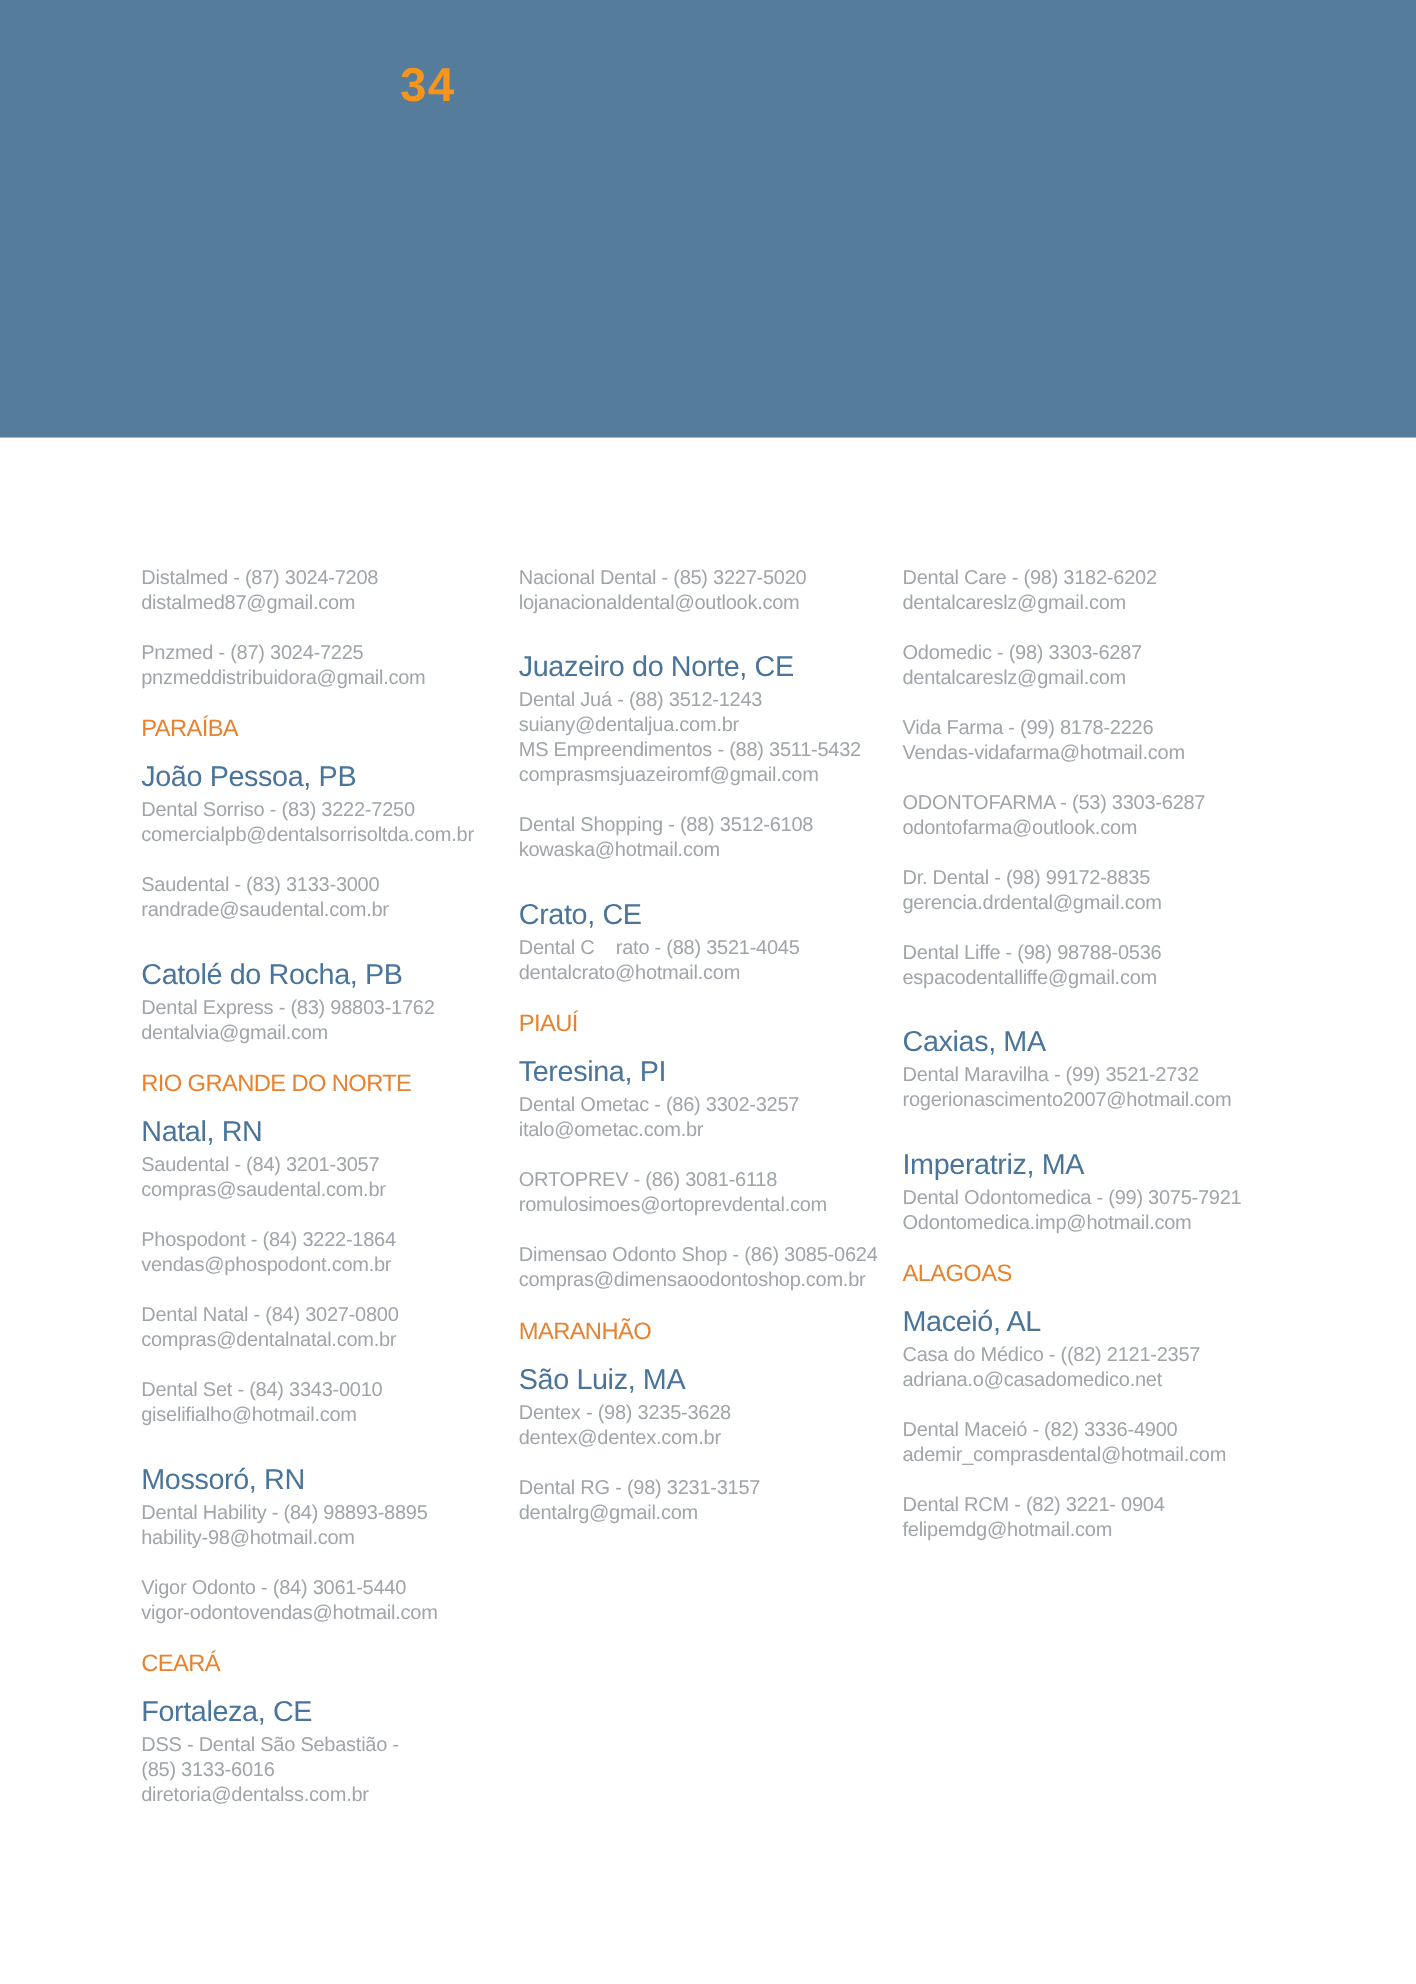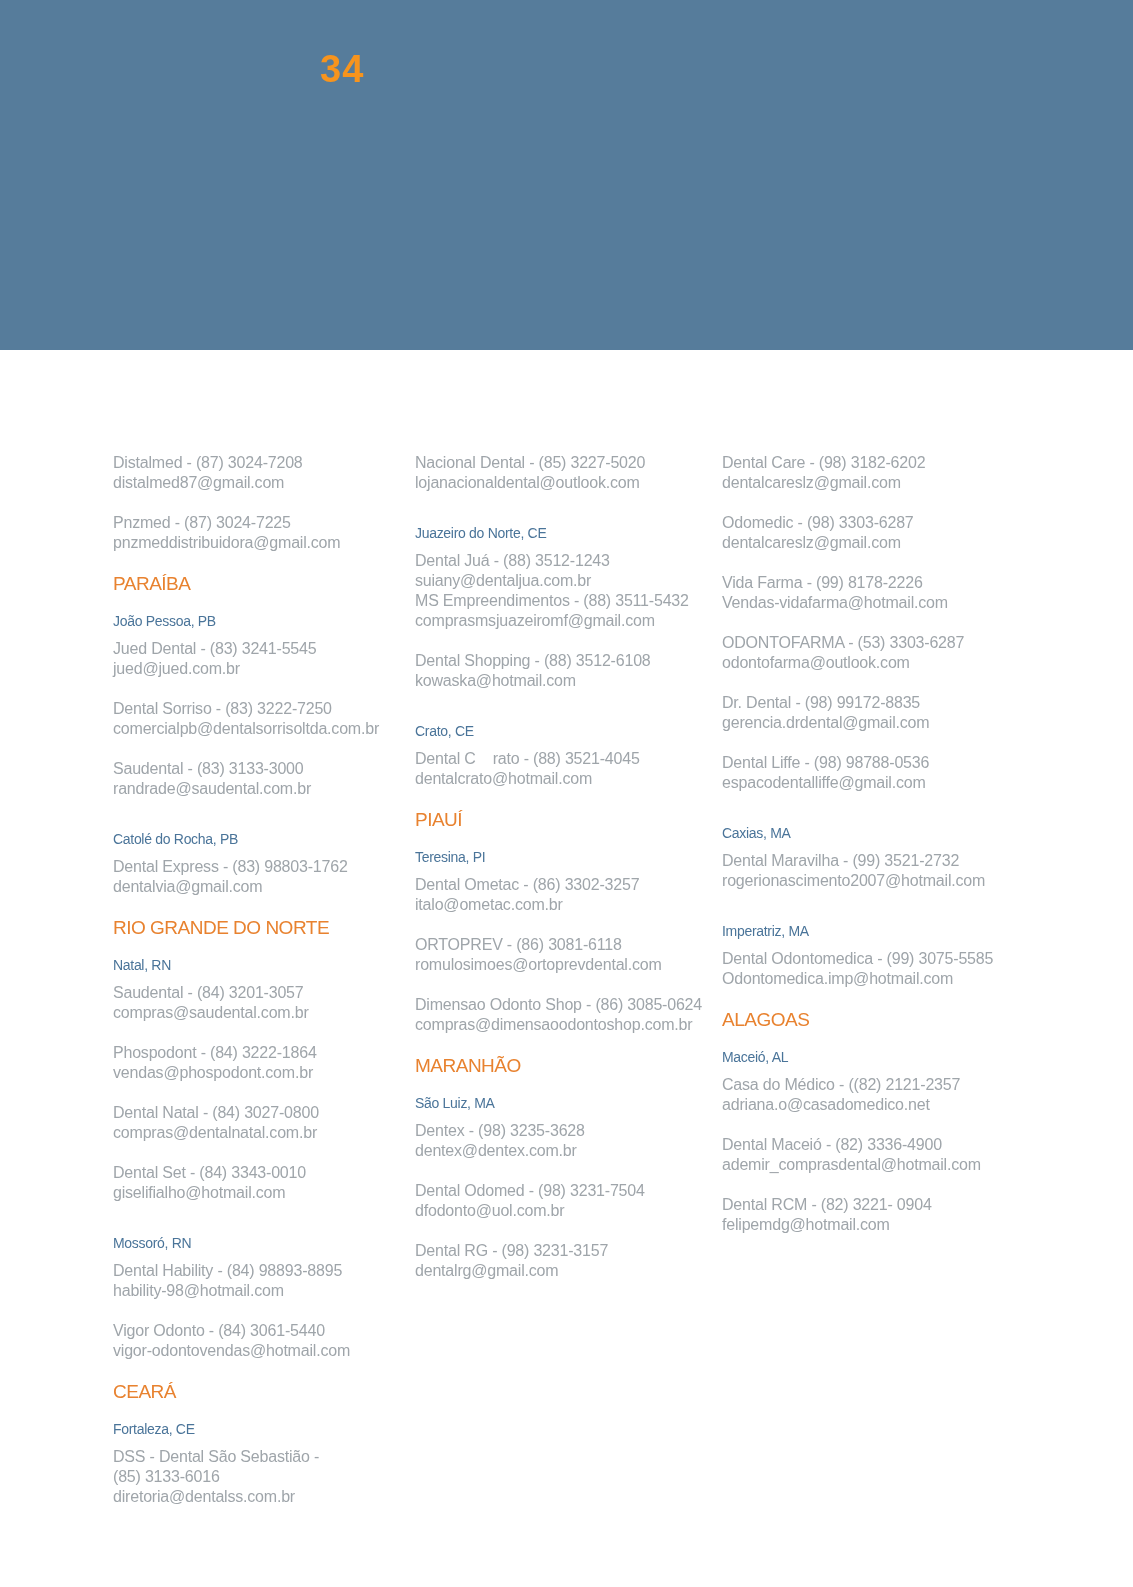--- a/index.html
+++ b/index.html
@@ -40,21 +40,21 @@
     white-space: pre-wrap;
   }
   .state {
     font-size: 19px; line-height: 30px;
     letter-spacing: -0.5px;
     color: var(--state-color, #E8822F);
     margin: -4px 0 2px 0;
     font-weight: 400;
   }
   .city {
-    font-size: 14px; line-height: 24px;
+    font-size: 23px; line-height: 24px;
     letter-spacing: -0.3px;
     color: var(--city-color, #4A7499);
     margin: 8px 0 6px 0;
     font-weight: 400;
   }
 </style>
 </head>
 <body>
 
 <div class="page">
@@ -62,22 +62,20 @@
     <div class="page-number">34</div>
   </div>
   <div class="directory">
     <div class="col col-0">
         <div class="entry">Distalmed - (87) 3024-7208
 distalmed87@gmail.com</div>
         <div class="entry">Pnzmed - (87) 3024-7225
 pnzmeddistribuidora@gmail.com</div>
         <div class="state">PARAÍBA</div>
         <div class="city">João Pessoa, PB</div>
-        <div class="entry">Jued Dental - (83) 3241-5545
-jued@jued.com.br</div>
         <div class="entry">Dental Sorriso - (83) 3222-7250
 comercialpb@dentalsorrisoltda.com.br</div>
         <div class="entry">Saudental - (83) 3133-3000
 randrade@saudental.com.br</div>
         <div class="city">Catolé do Rocha, PB</div>
         <div class="entry">Dental Express - (83) 98803-1762
 dentalvia@gmail.com</div>
         <div class="state">RIO GRANDE DO NORTE</div>
         <div class="city">Natal, RN</div>
         <div class="entry">Saudental - (84) 3201-3057
@@ -117,43 +115,41 @@
         <div class="entry">Dental Ometac - (86) 3302-3257
 italo@ometac.com.br</div>
         <div class="entry">ORTOPREV - (86) 3081-6118
 romulosimoes@ortoprevdental.com</div>
         <div class="entry">Dimensao Odonto Shop - (86) 3085-0624
 compras@dimensaoodontoshop.com.br</div>
         <div class="state">MARANHÃO</div>
         <div class="city">São Luiz, MA</div>
         <div class="entry">Dentex - (98) 3235-3628
 dentex@dentex.com.br</div>
-        <div class="entry">Dental Odomed - (98) 3231-7504
-dfodonto@uol.com.br</div>
         <div class="entry">Dental RG - (98) 3231-3157
 dentalrg@gmail.com</div>
       </div>
     <div class="col col-2">
         <div class="entry">Dental Care - (98) 3182-6202
 dentalcareslz@gmail.com</div>
         <div class="entry">Odomedic - (98) 3303-6287
 dentalcareslz@gmail.com</div>
         <div class="entry">Vida Farma - (99) 8178-2226
 Vendas-vidafarma@hotmail.com</div>
         <div class="entry">ODONTOFARMA - (53) 3303-6287
 odontofarma@outlook.com</div>
         <div class="entry">Dr. Dental - (98) 99172-8835
 gerencia.drdental@gmail.com</div>
         <div class="entry">Dental Liffe - (98) 98788-0536
 espacodentalliffe@gmail.com</div>
         <div class="city">Caxias, MA</div>
         <div class="entry">Dental Maravilha - (99) 3521-2732
 rogerionascimento2007@hotmail.com</div>
         <div class="city">Imperatriz, MA</div>
-        <div class="entry">Dental Odontomedica - (99) 3075-5585
+        <div class="entry">Dental Odontomedica - (99) 3075-7921
 Odontomedica.imp@hotmail.com</div>
         <div class="state">ALAGOAS</div>
         <div class="city">Maceió, AL</div>
         <div class="entry">Casa do Médico - ((82) 2121-2357
 adriana.o@casadomedico.net</div>
         <div class="entry">Dental Maceió - (82) 3336-4900
 ademir_comprasdental@hotmail.com</div>
         <div class="entry">Dental RCM - (82) 3221- 0904
 felipemdg@hotmail.com</div>
       </div>

